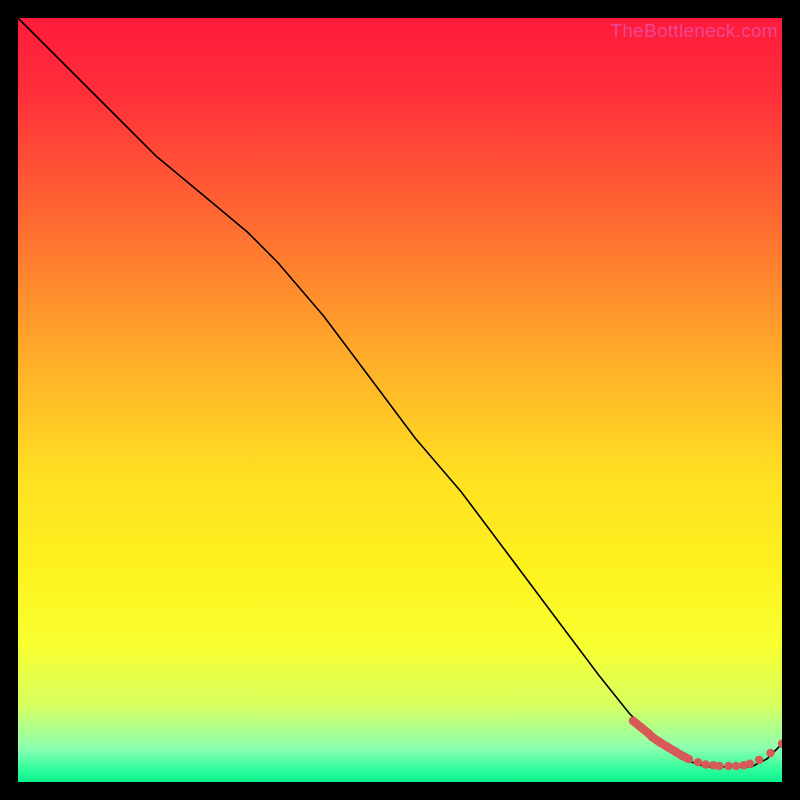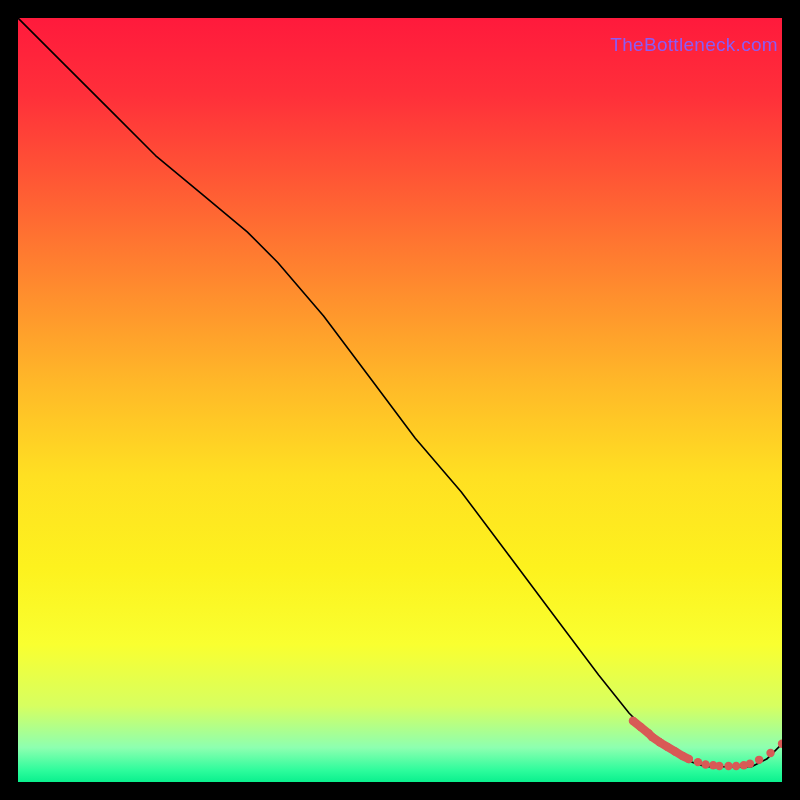--- a/index.html
+++ b/index.html
@@ -21,23 +21,23 @@
   }
   .plot {
     position: absolute;
     left: 0;
     top: 0;
     width: 764px;
     height: 764px;
   }
   .watermark {
     position: absolute;
-    top: 16px;
+    top: 2px;
     right: 4px;
-    color: #8b5cf6;
+    color: #ec4899;
     font-size: 19px;
     letter-spacing: 0.3px;
     font-weight: 500;
   }
 </style>
 </head>
 <body>
 
 <div class="frame">
   <svg class="plot" viewBox="0 0 764 764" preserveAspectRatio="none">

